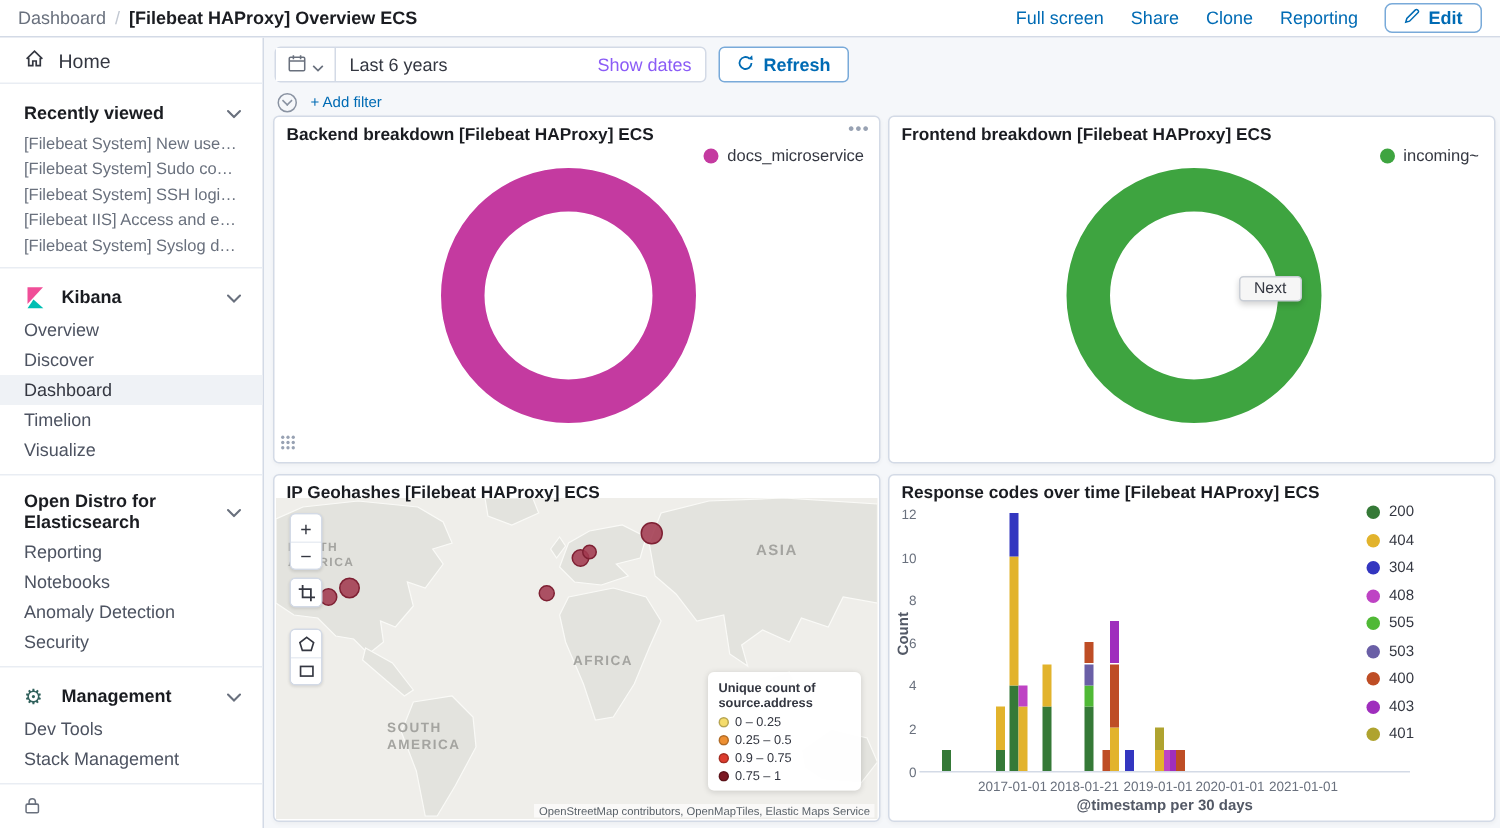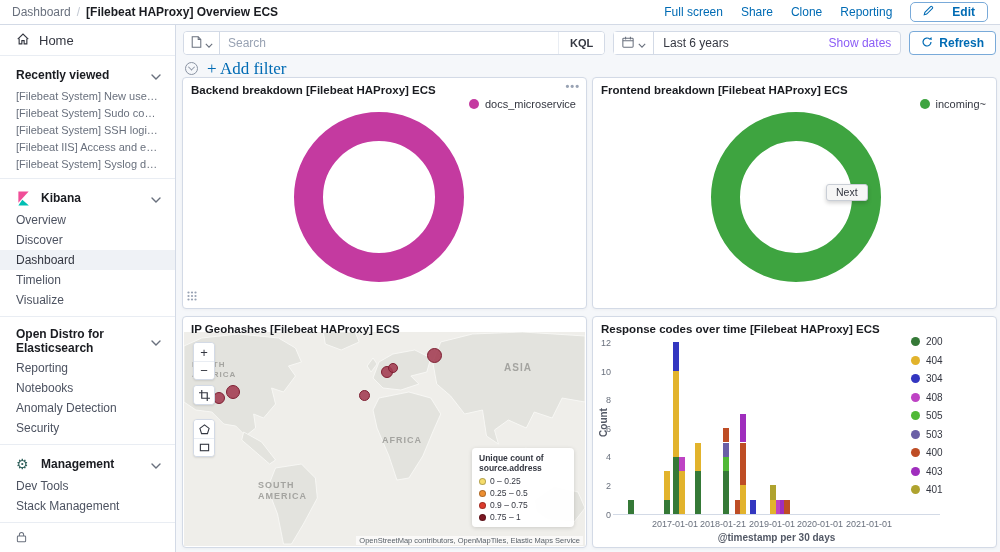--- a/index.html
+++ b/index.html
@@ -6,21 +6,21 @@
   html,body { width:1000px; height:552px; font-family:"Liberation Sans", sans-serif; background:#fff; overflow:hidden; }
   body { position:relative; color:#343741; }
 
   
   #topbar { position:absolute; top:0; left:0; right:0; height:25px; background:#fff; border-bottom:1px solid #D3DAE6; display:flex; align-items:center; padding:0 12px; z-index:20; }
   .crumb-root { font-size:12px; color:#69707D; cursor:pointer; }
   .crumb-sep { font-size:12px; color:#C2C8D2; margin:0 6px; }
   .crumb-current { font-size:12px; font-weight:bold; color:#1A1C21; }
   #top-actions { margin-left:auto; display:flex; align-items:center; gap:18px; }
   #top-actions a { font-size:12px; color:#006BB4; text-decoration:none; cursor:pointer; }
-  .edit-btn { display:flex; align-items:center; gap:18px; border:1px solid #79AAD9; background:#fff; color:#006BB4; font-size:12px; font-weight:bold; border-radius:5px; padding:2px 12px; height:20px; cursor:pointer; }
+  .edit-btn { display:flex; align-items:center; gap:5px; border:1px solid #79AAD9; background:#fff; color:#006BB4; font-size:12px; font-weight:bold; border-radius:5px; padding:2px 12px; height:20px; cursor:pointer; }
 
   
   #sidebar { position:absolute; top:25px; left:0; bottom:0; width:176px; background:#fff; border-right:1px solid #D3DAE6; z-index:10; }
   .side-home { display:flex; align-items:center; gap:9px; padding:7px 16px 6px 16px; font-size:13px; color:#343741; cursor:pointer; border-bottom:1px solid #E9EDF3; }
   .nav-section { border-bottom:1px solid #E9EDF3; padding:7px 0 6px 0; }
   .nav-header { display:flex; align-items:center; padding:3px 14px 3px 16px; cursor:pointer; }
   .nav-header .ttl { font-size:12px; font-weight:bold; color:#1A1C21; flex:1; }
   .nav-header .ic { width:17px; margin-right:8px; display:flex; align-items:center; }
   .nav-item { font-size:12px; color:#4D5361; padding:3px 16px; cursor:pointer; white-space:nowrap; overflow:hidden; text-overflow:ellipsis; }
   .nav-item.small { font-size:11px; color:#69707D; padding:2.5px 16px; }
@@ -36,21 +36,21 @@
   .search-box input::placeholder { color:#98A2B3; }
   .kql-btn { border:none; background:#fff; border-left:1px solid #E9EDF3; height:100%; padding:0 11px; font-size:11px; font-weight:bold; color:#343741; cursor:pointer; }
   .date-box { width:288px; display:flex; align-items:center; background:#fff; border:1px solid #D3DAE6; border-radius:4px; }
   .cal-btn { display:flex; align-items:center; justify-content:center; gap:4px; width:40px; height:100%; border:none; border-right:1px solid #D3DAE6; background:#fff; cursor:pointer; }
   .time-text { flex:1; padding-left:9px; font-size:12px; color:#343741; }
   .show-dates { padding-right:9px; font-size:12px; color:#8b5cf6; text-decoration:none; cursor:pointer; white-space:nowrap; }
   .refresh-btn { display:flex; align-items:center; gap:6px; padding:0 11px; background:#fff; border:1px solid #79AAD9; border-radius:4px; color:#006BB4; font-size:12px; font-weight:bold; cursor:pointer; }
   .filterbar { display:flex; align-items:center; gap:9px; margin:6px 0 0 9px; height:15px; }
   .filter-circle { width:13px; height:13px; border-radius:50%; border:1px solid #8A93A2; display:flex; align-items:center; justify-content:center; cursor:pointer; }
   .filter-circle i { display:block; width:5px; height:5px; border-right:1.2px solid #8A93A2; border-bottom:1.2px solid #8A93A2; transform:rotate(45deg) translate(-1px,-1px); }
-  .add-filter { font-size:17px; color:#006BB4; cursor:pointer;font-family:Liberation Serif, serif; }
+  .add-filter { font-size:10px; color:#006BB4; cursor:pointer; }
 
   
   .panels { position:absolute; top:52px; left:6px; right:3px; bottom:4px; display:grid; grid-template-columns:1fr 1fr; grid-template-rows:1fr 1fr; gap:7px 5px; }
   .panel { position:relative; background:#fff; border:1px solid #D3DAE6; border-radius:4px; box-shadow:0 1px 3px rgba(0,0,0,0.04); overflow:hidden; }
   .panel-title { position:absolute; top:0; left:0; right:0; padding:6px 8px 0 8px; font-size:11.5px; font-weight:bold; color:#1A1C21; z-index:5; white-space:nowrap; overflow:hidden; text-overflow:ellipsis; }
   .panel-menu { position:absolute; top:2px; right:6px; font-size:11px; font-weight:bold; color:#98A2B3; letter-spacing:1px; cursor:pointer; z-index:6; }
   .donut { position:absolute; width:170px; height:170px; border-radius:50%; top:34px; }
   .legend-row { position:absolute; top:20px; right:10px; display:flex; align-items:center; gap:6px; font-size:11px; color:#343741; cursor:pointer; z-index:5; }
   .legend-dot { width:10px; height:10px; border-radius:50%; }
   .hover-tip { position:absolute; left:233px; top:106px; background:#F6F6F6; border:1px solid #C9CED6; border-radius:3px; padding:1px 9px 2px 9px; font-size:10.5px; color:#343741; box-shadow:0 2px 4px rgba(0,0,0,0.18); z-index:8; }
@@ -175,33 +175,20 @@
           <rect x="1.5" y="5.5" width="9" height="6.3" rx="1" fill="none" stroke="#69707D" stroke-width="1.1"></rect>
           <path d="M3.7 5.5V3.9a2.3 2.3 0 0 1 4.6 0v1.6" fill="none" stroke="#69707D" stroke-width="1.1"></path>
         </svg></span>
 
   </div>
 </div>
 
 <div id="main">
 
   <div class="querybar">
-    <div class="search-box">
-      <button class="sq-btn">
-        <span><svg width="11" height="12" viewBox="0 0 12 14">
-              <path d="M1 1h7l3 3v9H1z" fill="none" stroke="#69707D" stroke-width="1.2"></path>
-              <path d="M8 1v3h3" fill="none" stroke="#69707D" stroke-width="1.2"></path>
-            </svg></span>
-        <span><svg width="8" height="5" viewBox="0 0 10 6">
-              <path d="M1 1l4 4 4-4" fill="none" stroke="#69707D" stroke-width="1.4"></path>
-            </svg></span>
-      </button>
-      <input placeholder="Search" style="">
-      <button class="kql-btn">KQL</button>
-    </div>
     <div class="date-box">
       <button class="cal-btn">
         <span><svg width="12" height="12" viewBox="0 0 14 14">
               <rect x="1" y="2.5" width="12" height="10.5" rx="1" fill="none" stroke="#69707D" stroke-width="1.2"></rect>
               <path d="M1 5.5h12M4.2 1v3M9.8 1v3" stroke="#69707D" stroke-width="1.2"></path>
             </svg></span>
         <span><svg width="8" height="5" viewBox="0 0 10 6">
               <path d="M1 1l4 4 4-4" fill="none" stroke="#69707D" stroke-width="1.4"></path>
             </svg></span>
       </button>

